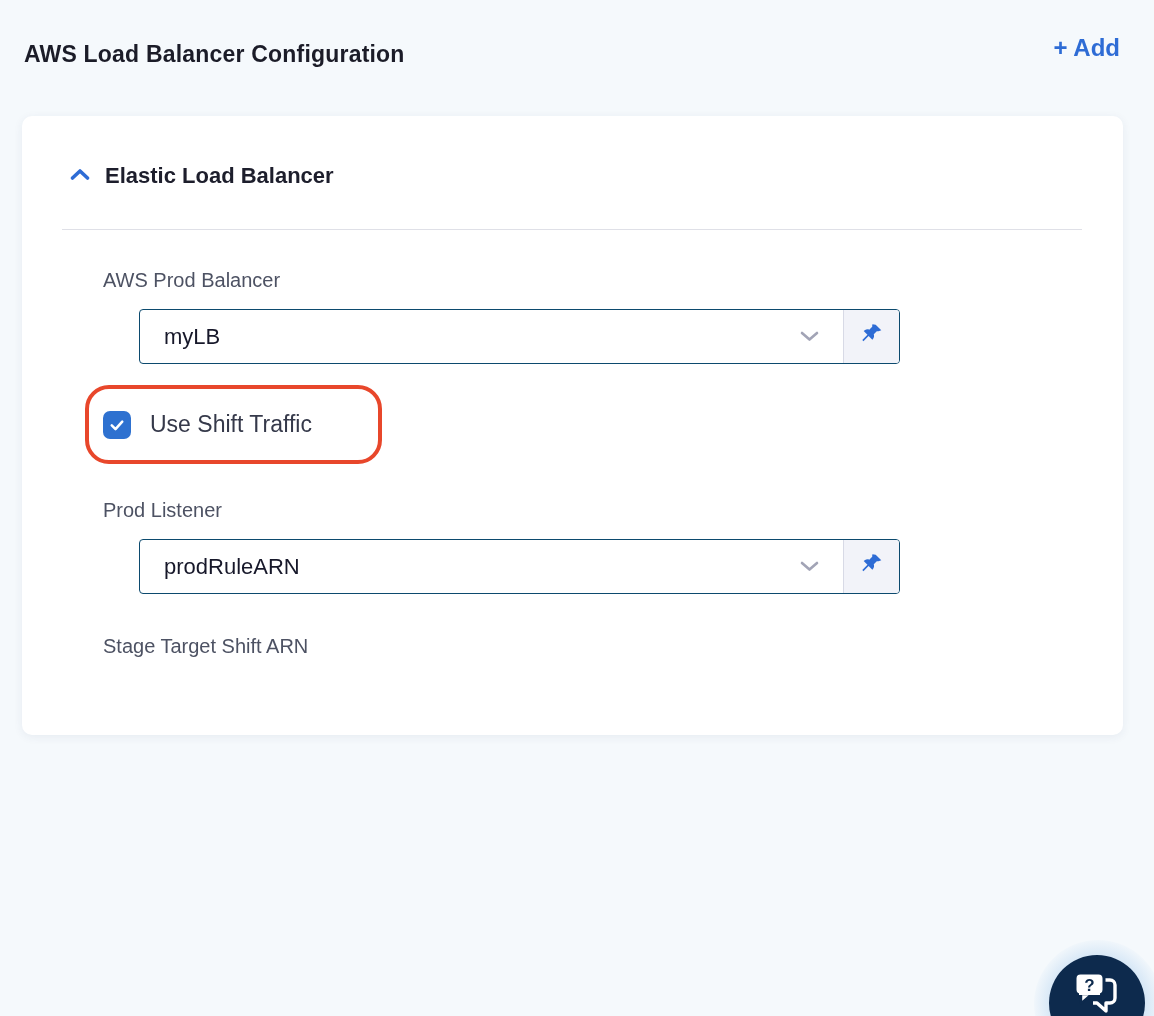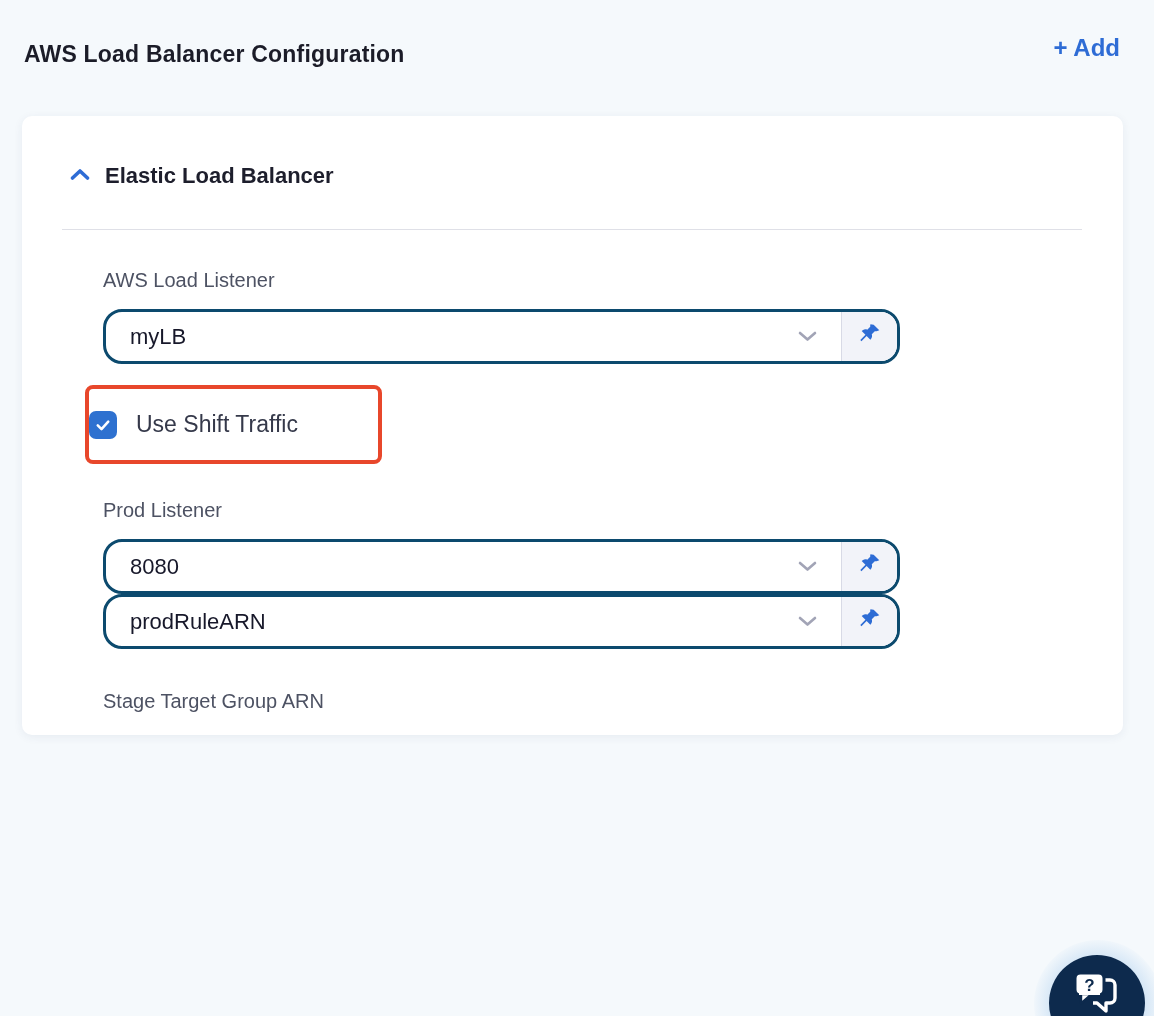--- a/index.html
+++ b/index.html
@@ -74,24 +74,25 @@
     margin-top:41px;
     margin-bottom:17px;
     line-height:23px;
   }
   .field-label.first  { margin-top:39px; }
   .field-label.tight  { margin-top:35px; }
 
   .input-group {
     display:flex;
     height:55px;
-    border:3px solid #0c4a6e;
-    border-radius:19px;
+    border:1px solid #0c4a6e;
+    border-radius:4px;
     overflow:hidden;
     background:#ffffff;
+    margin-left:36px;
   }
   .input-main {
     flex:1;
     display:flex;
     align-items:center;
     justify-content:space-between;
     padding:0 24px;
     cursor:pointer;
   }
   .input-value {
@@ -109,23 +110,24 @@
     justify-content:center;
     cursor:pointer;
   }
 
   
   .annotation {
     margin:21px 0 0 -18px;
     width:297px;
     height:79px;
     border:4px solid #e8472b;
-    border-radius:8px;
-    display:flex;
-    align-items:center;
+    border-radius:24px;
+    display:flex;
+    align-items:center;
+    padding-left:14px;
   }
   .checkbox-row {
     display:flex;
     align-items:center;
     gap:19px;
     cursor:pointer;
   }
   .checkbox {
     width:28px;
     height:28px;
@@ -190,21 +192,21 @@
         <path d="M2.5 10 L10 3 L17.5 10" stroke="#2e6cd5" stroke-width="3.6" fill="none" stroke-linecap="round" stroke-linejoin="round"></path>
       </svg>
     </span>
     <span class="section-title">Elastic Load Balancer</span>
   </div>
 
   <div class="divider"></div>
 
   <div class="form">
 
-    <div class="field-label first">AWS Load Listener</div>
+    <div class="field-label first">AWS Prod Balancer</div>
     <div class="input-group">
       <div class="input-main">
         <span class="input-value">myLB</span>
         <span class="chevron-down">
           <svg width="19" height="11" viewBox="0 0 19 11">
               <path d="M2 2 L9.5 8.6 L17 2" stroke="#a2a4b6" stroke-width="2.6" fill="none" stroke-linecap="round" stroke-linejoin="round"></path>
             </svg>
         </span>
       </div>
       <div class="pin-btn">
@@ -222,57 +224,40 @@
           <svg width="18" height="18" viewBox="0 0 24 24">
             <path d="M5 12.5 L10 17.5 L19 7.5" stroke="#ffffff" stroke-width="3.4" fill="none" stroke-linecap="round" stroke-linejoin="round"></path>
           </svg>
         </span>
         <span class="checkbox-label">Use Shift Traffic</span>
       </div>
     </div>
 
 
     <div class="field-label tight">Prod Listener</div>
-    <div class="input-group">
-      <div class="input-main">
-        <span class="input-value">8080</span>
-        <span class="chevron-down">
-          <svg width="19" height="11" viewBox="0 0 19 11">
-              <path d="M2 2 L9.5 8.6 L17 2" stroke="#a2a4b6" stroke-width="2.6" fill="none" stroke-linecap="round" stroke-linejoin="round"></path>
-            </svg>
-        </span>
-      </div>
-      <div class="pin-btn">
-        <span>
-          <svg width="25" height="25" viewBox="0 0 24 24" fill="#2e6cd5">
-            <path d="M16 2.6 l5.4 5.4 -2 .65 c-.75.24-1.54.3-2.32.18 l-2.9 2.9 c.52 1.42.32 3.05-.62 4.32 l-.73 1 -3.62-3.62 -4.95 4.95 -1.1-1.1 4.95-4.95 -3.62-3.62 1-.73 c1.27-.94 2.9-1.14 4.32-.62 l2.9-2.9 c-.12-.78-.06-1.57.18-2.32 z"></path>
-          </svg>
-        </span>
-      </div>
-    </div>
 
     <div class="input-group">
       <div class="input-main">
         <span class="input-value">prodRuleARN</span>
         <span class="chevron-down">
           <svg width="19" height="11" viewBox="0 0 19 11">
               <path d="M2 2 L9.5 8.6 L17 2" stroke="#a2a4b6" stroke-width="2.6" fill="none" stroke-linecap="round" stroke-linejoin="round"></path>
             </svg>
         </span>
       </div>
       <div class="pin-btn">
         <span>
           <svg width="25" height="25" viewBox="0 0 24 24" fill="#2e6cd5">
             <path d="M16 2.6 l5.4 5.4 -2 .65 c-.75.24-1.54.3-2.32.18 l-2.9 2.9 c.52 1.42.32 3.05-.62 4.32 l-.73 1 -3.62-3.62 -4.95 4.95 -1.1-1.1 4.95-4.95 -3.62-3.62 1-.73 c1.27-.94 2.9-1.14 4.32-.62 l2.9-2.9 c-.12-.78-.06-1.57.18-2.32 z"></path>
           </svg>
         </span>
       </div>
     </div>
 
-    <div class="field-label">Stage Target Group ARN</div>
+    <div class="field-label">Stage Target Shift ARN</div>
 
   </div>
 </div>
 
 <div class="fab-glow"></div>
 <div class="fab">
   <span>
     <svg width="48" height="46" viewBox="0 0 48 46">
 
       <path d="M22 9 h15 a5 5 0 0 1 5 5 v13 a5 5 0 0 1 -5 5 h-4 v8 l-9 -8 h-4" fill="none" stroke="#ffffff" stroke-width="3.4" stroke-linejoin="round"></path>

